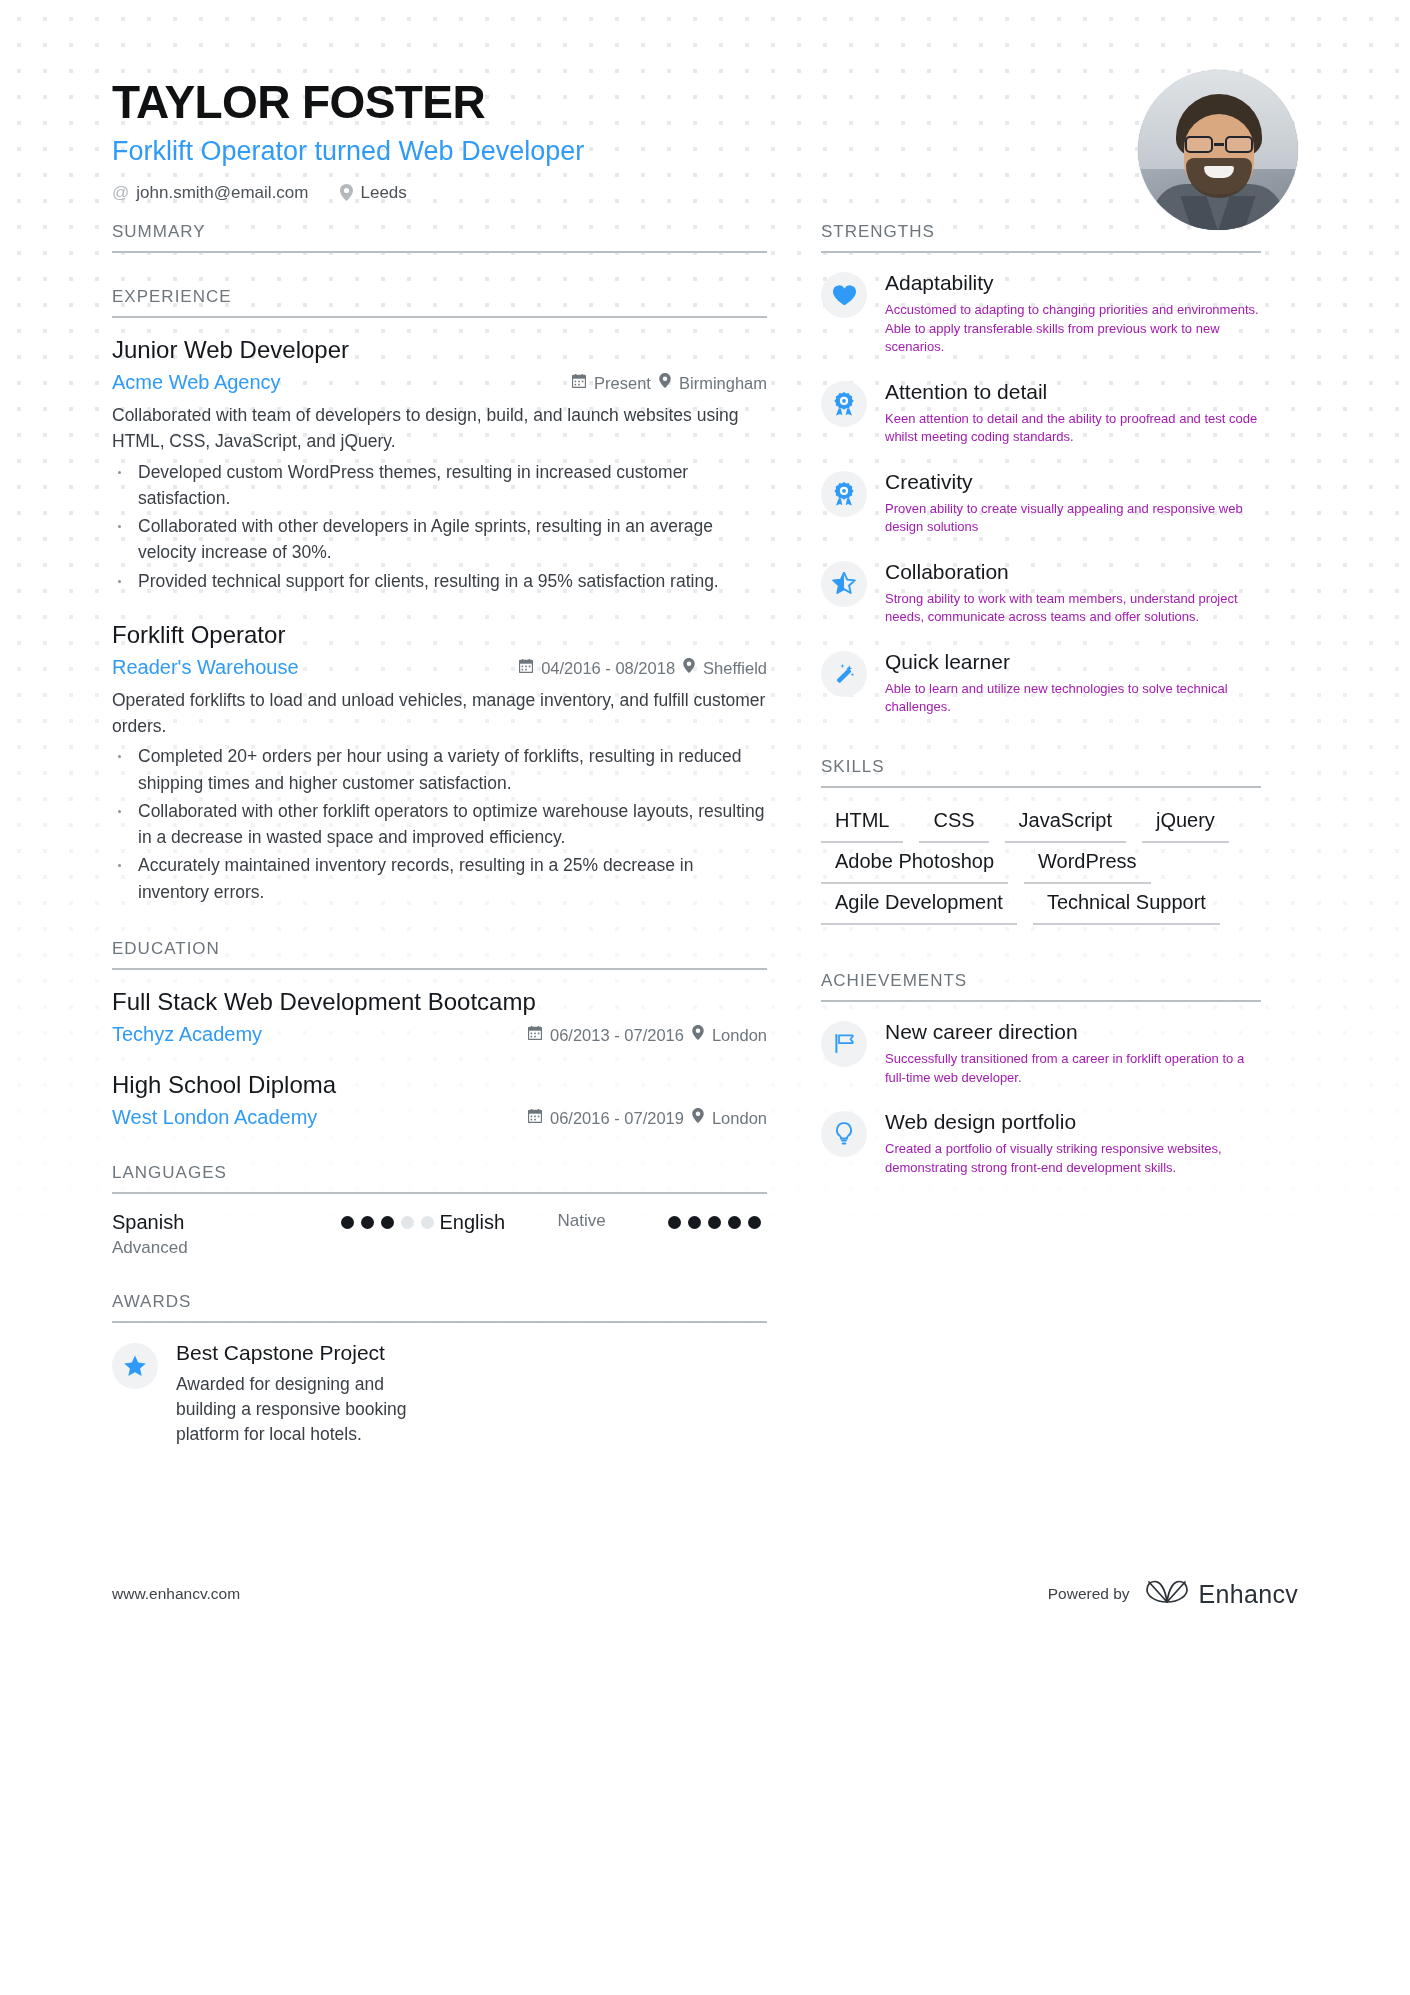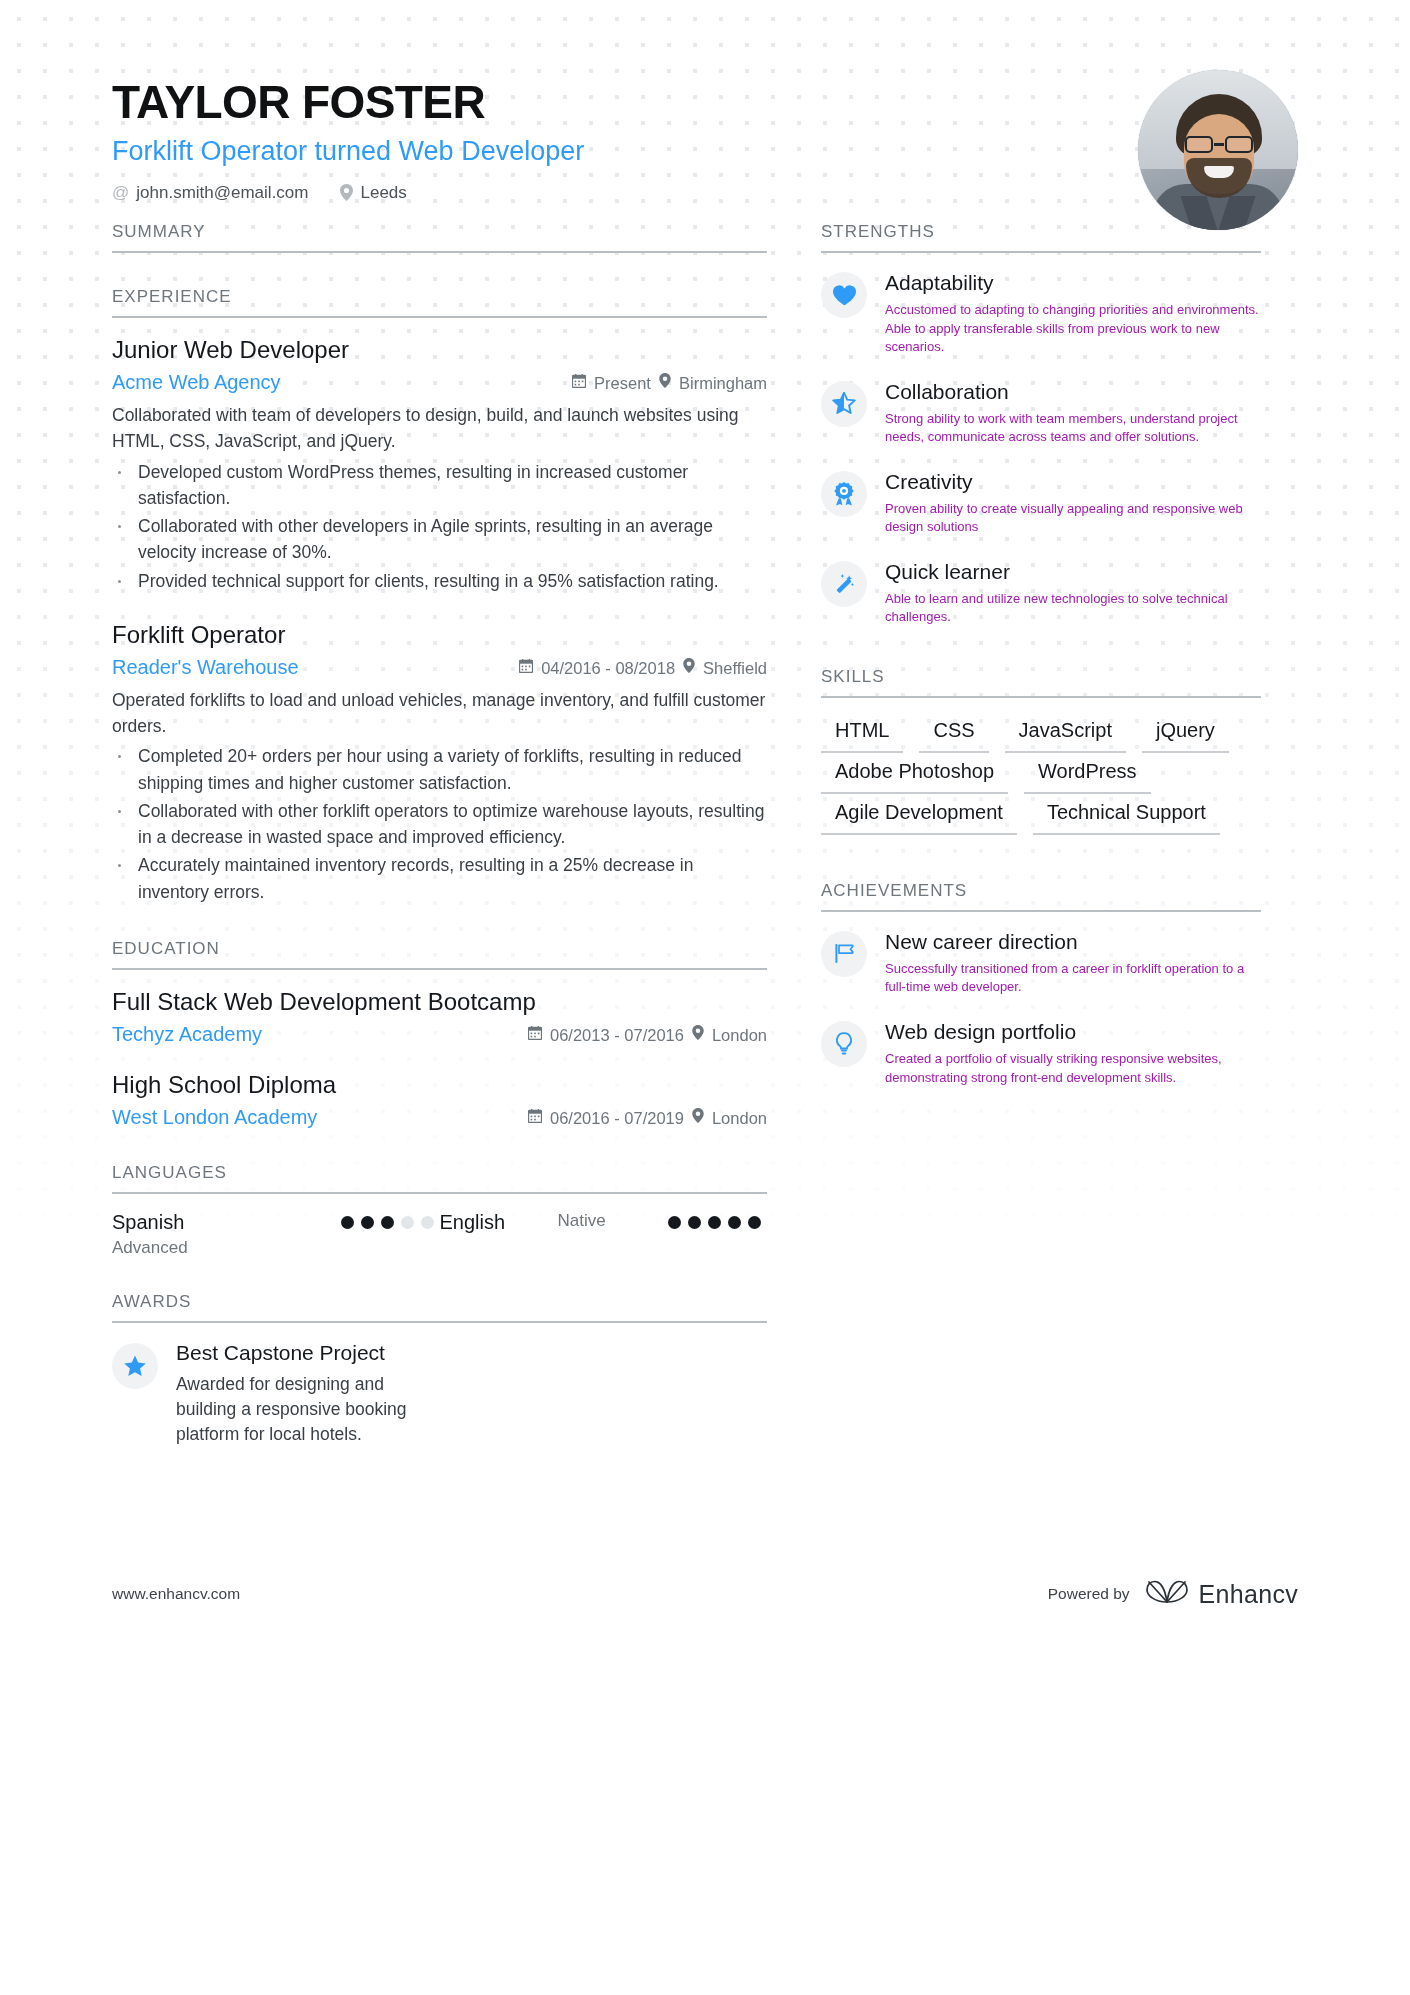--- a/index.html
+++ b/index.html
@@ -641,46 +641,60 @@
                 <svg width="23" height="21" viewBox="0 0 23 21">
                     <path d="M11.5 20.3S0 13.6 0 6.7A6.2 6.2 0 0 1 11.5 3.4 6.2 6.2 0 0 1 23 6.7c0 6.9-11.5 13.6-11.5 13.6z" fill="#2f9bf7"></path>
                   </svg>
               </div>
               <div class="sitem-body">
                 <div class="sitem-title">Adaptability</div>
                 <div class="sitem-desc">Accustomed to adapting to changing priorities and environments. Able to apply transferable skills from previous work to new scenarios.</div>
               </div>
             </div>
 
-
-            <div class="sitem">
-              <div class="ico-circle">
-                <svg width="24" height="23" viewBox="0 0 24 23">
-                  <path d="M12 0.6l3.2 7 7.6.8-5.7 5.1 1.6 7.5L12 17.2 5.3 21l1.6-7.5L1.2 8.4l7.6-.8z" fill="none" stroke="#2f9bf7" stroke-width="1.9" stroke-linejoin="round"></path>
-                  <path d="M12 0.6l0 16.6L5.3 21l1.6-7.5L1.2 8.4l7.6-.8z" fill="#2f9bf7"></path>
-                </svg>
-              </div>
-              <div class="sitem-body">
-                <div class="sitem-title">Collaboration</div>
-                <div class="sitem-desc">Strong ability to work with team members, understand project needs, communicate across teams and offer solutions.</div>
-              </div>
-            </div>
-
             <div class="sitem">
               <div class="ico-circle">
                 <svg width="22" height="24" viewBox="0 0 22 24">
                   <path d="M11 0l2.1 1.5 2.5-.5 1.2 2.3 2.4 1-.2 2.6 1.7 2-1.7 2 .2 2.6-2.4 1-1.2 2.3-2.5-.5L11 17.8 8.9 16.3l-2.5.5-1.2-2.3-2.4-1 .2-2.6L1.3 8.9l1.7-2-.2-2.6 2.4-1L6.4 1l2.5.5z" fill="#2f9bf7"></path>
                   <circle cx="11" cy="8.9" r="4.1" fill="#ffffff"></circle>
                   <circle cx="11" cy="8.9" r="1.9" fill="#2f9bf7"></circle>
                   <path d="M5.6 16.4L3 23.6l4-1.7 2.3 1.3-1.3-6.3zM16.4 16.4L19 23.6l-4-1.7-2.3 1.3 1.3-6.3z" fill="#2f9bf7"></path>
                 </svg>
               </div>
               <div class="sitem-body">
+                <div class="sitem-title">Attention to detail</div>
+                <div class="sitem-desc">Keen attention to detail and the ability to proofread and test code whilst meeting coding standards.</div>
+              </div>
+            </div>
+
+            <div class="sitem">
+              <div class="ico-circle">
+                <svg width="22" height="24" viewBox="0 0 22 24">
+                  <path d="M11 0l2.1 1.5 2.5-.5 1.2 2.3 2.4 1-.2 2.6 1.7 2-1.7 2 .2 2.6-2.4 1-1.2 2.3-2.5-.5L11 17.8 8.9 16.3l-2.5.5-1.2-2.3-2.4-1 .2-2.6L1.3 8.9l1.7-2-.2-2.6 2.4-1L6.4 1l2.5.5z" fill="#2f9bf7"></path>
+                  <circle cx="11" cy="8.9" r="4.1" fill="#ffffff"></circle>
+                  <circle cx="11" cy="8.9" r="1.9" fill="#2f9bf7"></circle>
+                  <path d="M5.6 16.4L3 23.6l4-1.7 2.3 1.3-1.3-6.3zM16.4 16.4L19 23.6l-4-1.7-2.3 1.3 1.3-6.3z" fill="#2f9bf7"></path>
+                </svg>
+              </div>
+              <div class="sitem-body">
                 <div class="sitem-title">Creativity</div>
                 <div class="sitem-desc">Proven ability to create visually appealing and responsive web design solutions</div>
+              </div>
+            </div>
+
+            <div class="sitem">
+              <div class="ico-circle">
+                <svg width="24" height="23" viewBox="0 0 24 23">
+                  <path d="M12 0.6l3.2 7 7.6.8-5.7 5.1 1.6 7.5L12 17.2 5.3 21l1.6-7.5L1.2 8.4l7.6-.8z" fill="none" stroke="#2f9bf7" stroke-width="1.9" stroke-linejoin="round"></path>
+                  <path d="M12 0.6l0 16.6L5.3 21l1.6-7.5L1.2 8.4l7.6-.8z" fill="#2f9bf7"></path>
+                </svg>
+              </div>
+              <div class="sitem-body">
+                <div class="sitem-title">Collaboration</div>
+                <div class="sitem-desc">Strong ability to work with team members, understand project needs, communicate across teams and offer solutions.</div>
               </div>
             </div>
 
             <div class="sitem">
               <div class="ico-circle">
                 <svg width="24" height="24" viewBox="0 0 24 24">
                   <rect x="3.5" y="11.5" width="17" height="4.6" rx="1.2" transform="rotate(-45 12 13.8)" fill="#2f9bf7"></rect>
                   <path d="M17.2 3.2l.9 2.2 2.2.9-2.2.9-.9 2.2-.9-2.2-2.2-.9 2.2-.9z" fill="#2f9bf7"></path>
                   <path d="M10.4 2.0l.6 1.4 1.4.6-1.4.6-.6 1.4-.6-1.4-1.4-.6 1.4-.6z" fill="#2f9bf7"></path>
                   <circle cx="20.4" cy="12.6" r="1.1" fill="#2f9bf7"></circle>

